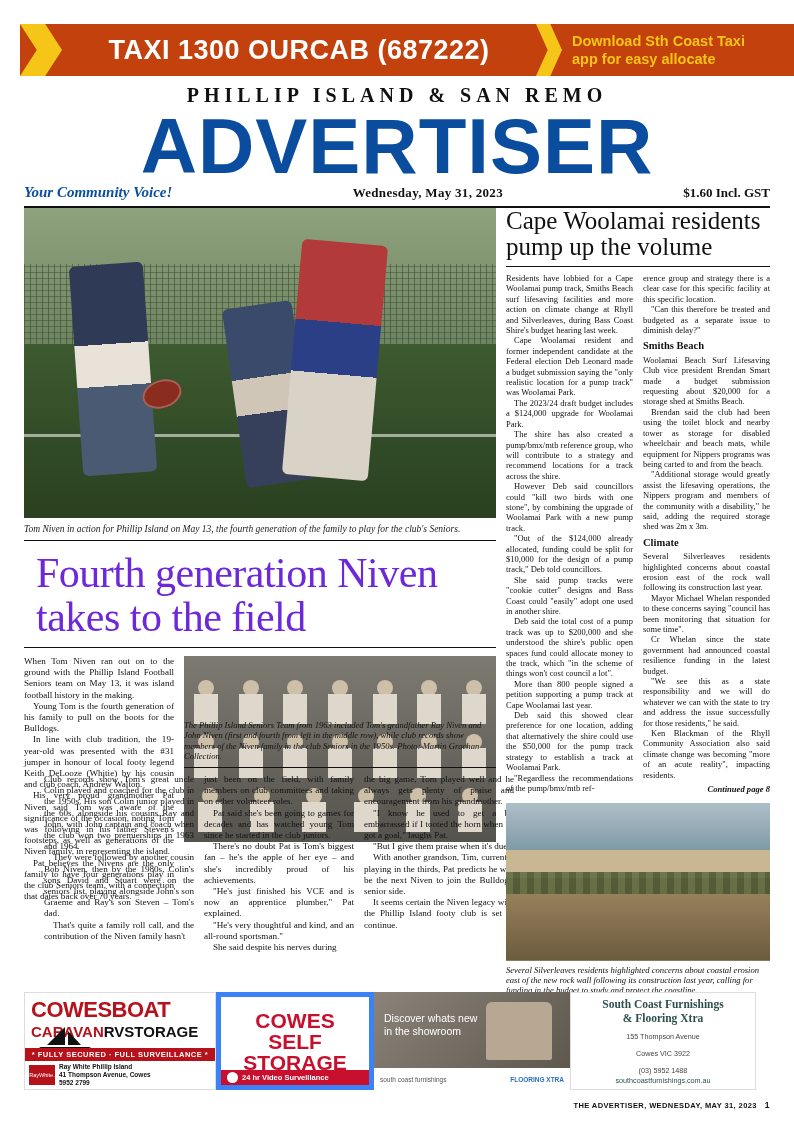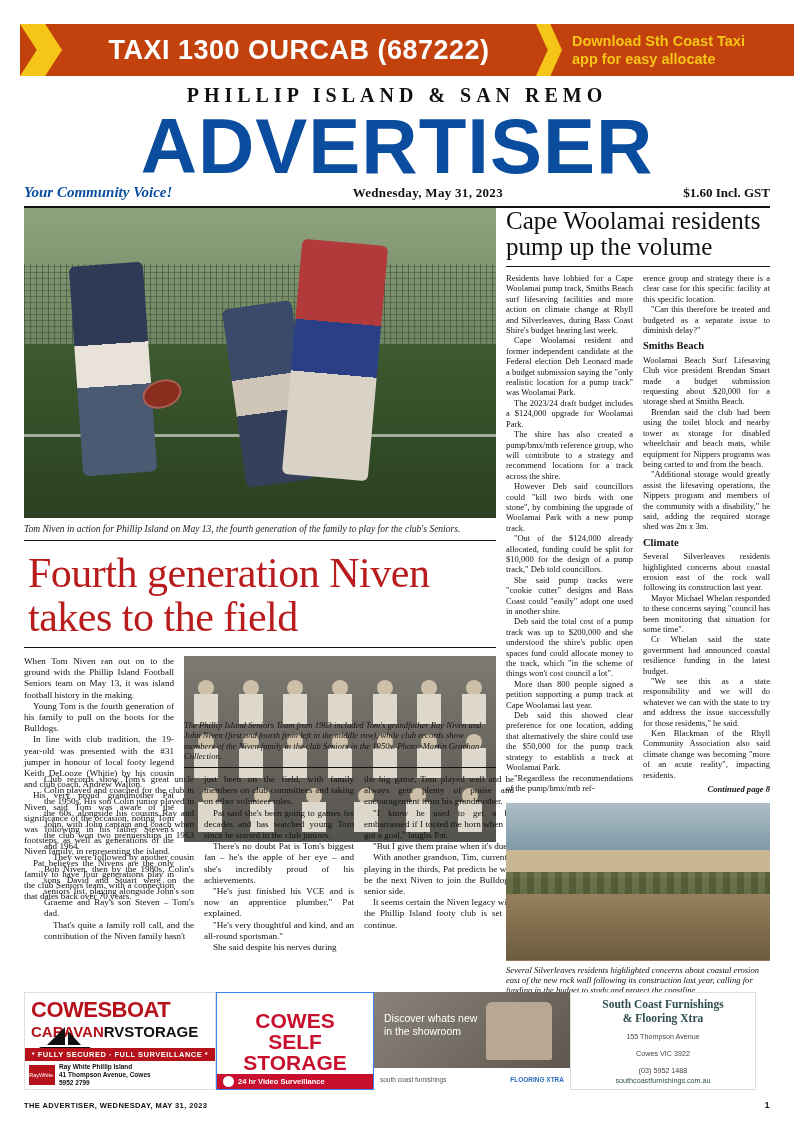--- a/index.html
+++ b/index.html
@@ -99,21 +99,21 @@
     box-shadow: inset 0 0 0 2px rgba(255,255,255,.25);
   }
   .photo-caption {
     font-size: 9.5px; font-style: italic; color: #222; padding-top: 5px;
     border-bottom: 1px solid #111; padding-bottom: 5px; line-height: 12px;
   }
 
   .headline-main {
     font-family: "Liberation Serif", serif; font-weight: normal;
     font-size: 42px; line-height: 44px; letter-spacing: -0.5px;
-    margin: 10px 0 8px 4px; color: #b91c1c;
+    margin: 10px 0 8px 12px; color: #6d28d9;
   }
   .rule-thin { border-top: 1px solid #111; margin: 6px 0 8px 0; }
 
   
   .story-body { position: relative; }
   .bodycol {
     font-size: 9.1px; line-height: 11.2px; text-align: justify;
     color: #111; hyphens: auto;
   }
   .bodycol p { margin: 0 0 0 0; text-indent: 9px; }
@@ -173,42 +173,42 @@
   .ad1-top { font-family:"Liberation Sans", sans-serif; font-weight:bold; font-size:22px; color:#b5121b; letter-spacing:-0.5px; padding: 4px 4px 0 6px;}
   .ad1-sub { font-family:"Liberation Sans", sans-serif; font-weight:bold; font-size:15px; padding-left:6px; }
   .ad1-sub .red { color:#b5121b; }
   .ad1-bar { position:absolute; left:0; bottom:28px; width:100%; background:#b5121b; color:#fff;
              font-family:"Liberation Sans", sans-serif; font-weight:bold; font-size:7.5px; text-align:center; padding:2px 0; letter-spacing:.5px;}
   .ad1-foot { position:absolute; left:0; bottom:0; width:100%; height:28px; background:#fff; display:flex; align-items:center; gap:4px; padding-left:4px;}
   .ad1-logo { width:26px; height:20px; background:#b5121b; color:#fff; font-size:5.5px; font-family:"Liberation Sans",sans-serif; display:flex; align-items:center; justify-content:center; text-align:center; line-height:6px;}
   .ad1-addr { font-family:"Liberation Sans", sans-serif; font-size:6.5px; line-height:8px; font-weight:bold;}
   .ad1-boat { position:absolute; left:10px; bottom:36px; width:60px; height:28px; }
 
-  .ad2 { width: 158px; background: #ffffff; border: 1px solid #3b82f6; display:flex; flex-direction:column; align-items:center; justify-content:center;}
+  .ad2 { width: 158px; background: #ffffff; border: 5px solid #3b82f6; display:flex; flex-direction:column; align-items:center; justify-content:center;}
   .ad2-t { font-family:"Liberation Sans", sans-serif; font-weight:bold; font-size:21px; color:#c8102e; line-height:21px; }
   .ad2-b { position:absolute; left:0; bottom:0; width:100%; background:#c8102e; color:#fff; display:flex; align-items:center; gap:4px; padding:2px 6px;}
   .ad2-cam { width:11px; height:11px; border-radius:50%; background:#fff; }
   .ad2-btext { font-family:"Liberation Sans", sans-serif; font-size:7.5px; font-weight:bold;}
 
   .ad3 { width: 196px; background:#6f6a62; }
   .ad3-img { position:absolute; left:0; top:0; width:100%; height:76px; background:linear-gradient(135deg,#8b8379,#5d574e);}
   .ad3-chair { position:absolute; left:112px; top:10px; width:66px; height:58px; background:#b8a893; border-radius:6px 6px 2px 2px;}
   .ad3-text { position:absolute; left:10px; top:20px; width:100px; color:#fff; font-family:"Liberation Sans", sans-serif; font-size:10.5px; line-height:13px;}
   .ad3-foot { position:absolute; left:0; bottom:0; width:100%; height:22px; background:#fff; display:flex; align-items:center; justify-content:space-between; padding:0 6px;}
   .ad3-f1 { font-family:"Liberation Sans", sans-serif; font-size:6.5px; color:#555; }
   .ad3-f2 { font-family:"Liberation Sans", sans-serif; font-size:6.5px; color:#2a6ebb; font-weight:bold;}
 
   .ad4 { width: 186px; background:#ffffff; border:1px solid #ddd; display:flex; flex-direction:column; align-items:center; justify-content:center; text-align:center; padding:6px;}
   .ad4-t { font-family:"Liberation Serif", serif; font-size:11.5px; font-weight:bold; color:#2f4f4f; line-height:14px; }
   .ad4-l { font-family:"Liberation Sans", sans-serif; font-size:7.2px; color:#444; line-height:11px; margin-top:6px;}
   .ad4-w { font-family:"Liberation Sans", sans-serif; font-size:7.2px; color:#2f4f4f; }
 
   .footer {
     position:absolute; left:24px; top:1100px; width:746px;
-    display:flex; justify-content:space-between; align-items:baseline; gap:8px;
+    display:flex; justify-content:flex-end; align-items:baseline; gap:8px;
     font-family:"Liberation Sans", sans-serif; font-size:7.5px; font-weight:bold; letter-spacing:.4px;
   }
   .footer .pg { font-size:8.5px; }
 </style>
 </head>
 <body>
 
 <div class="taxi-banner">
   <div class="taxi-left-chevrons"></div>
   <div class="taxi-main">
@@ -400,21 +400,21 @@
       <div class="rc-col" id="sideRight">
           <p class="first">erence group and strategy there is a clear case for this specific facility at this specific location.</p>
           <p>"Can this therefore be treated and budgeted as a separate issue to diminish delay?"</p>
           <div class="rc-sub">Smiths Beach</div>
           <p class="first">Woolamai Beach Surf Lifesaving Club vice president Brendan Smart made a budget submission requesting about $20,000 for a storage shed at Smiths Beach.</p>
           <p>Brendan said the club had been using the toilet block and nearby tower as storage for disabled wheelchair and beach mats, while equipment for Nippers programs was being carted to and from the beach.</p>
           <p>"Additional storage would greatly assist the lifesaving operations, the Nippers program and members of the community with a disability," he said, adding the required storage shed was 2m x 3m.</p>
           <div class="rc-sub">Climate</div>
           <p class="first">Several Silverleaves residents highlighted concerns about coastal erosion east of the rock wall following its construction last year.</p>
           <p>Mayor Michael Whelan responded to these concerns saying "council has been monitoring that situation for some time".</p>
-          <p>Cr Whelan said the state government had announced coastal resilience funding in the latest budget.</p>
+          <p>Cr Whelan since the state government had announced coastal resilience funding in the latest budget.</p>
           <p>"We see this as a state responsibility and we will do whatever we can with the state to try and address the issue successfully for those residents," he said.</p>
           <p>Ken Blackman of the Rhyll Community Association also said climate change was becoming "more of an acute reality", impacting residents.</p>
           <div class="rc-cont">Continued page 8</div>
         </div>
     </div>
 
     <div class="coast-photo">
       <div class="cp-sea"></div>
       <div class="cp-sand"></div>
       <div class="cp-cliff"></div>

